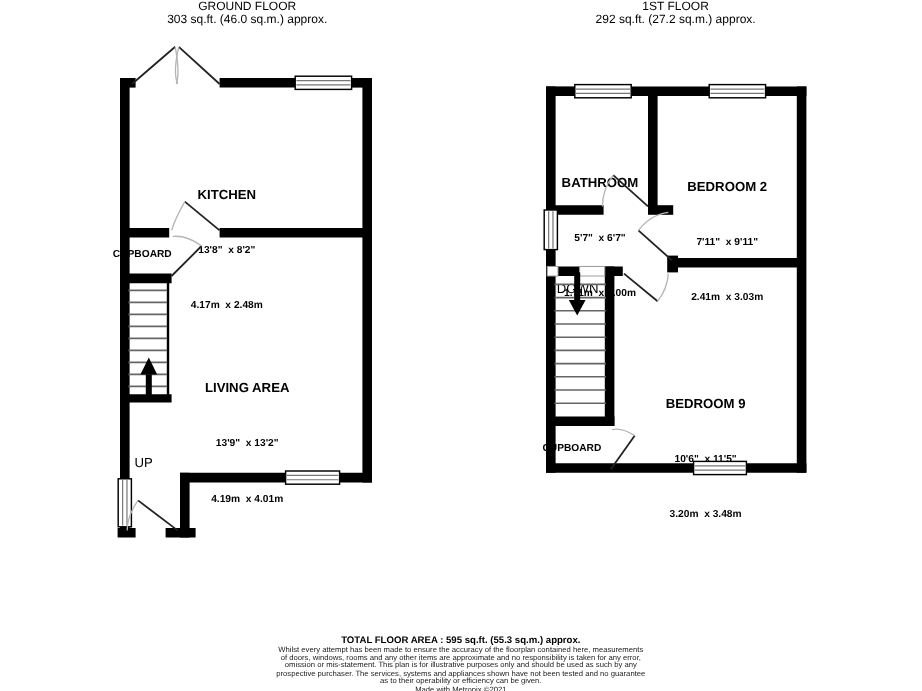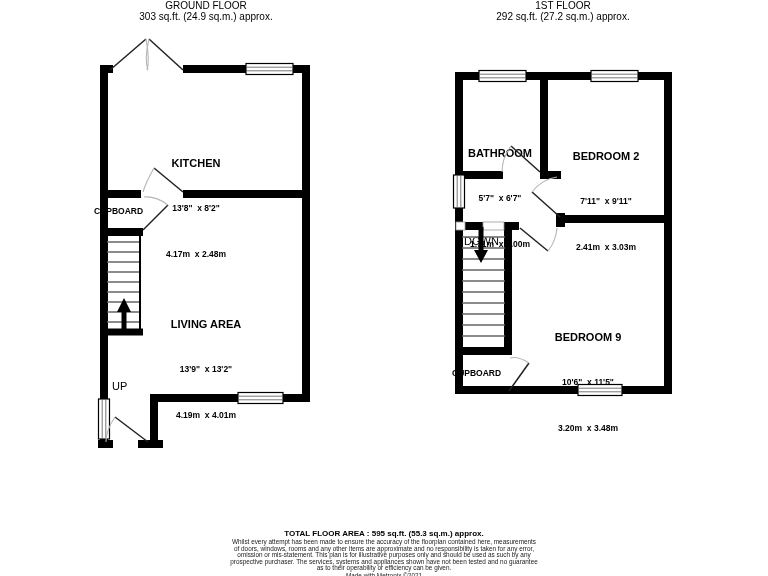--- a/index.html
+++ b/index.html
@@ -20,29 +20,29 @@
 </style>
 </head>
 <body>
 
 <div id="stage">
 
   <div class="labels">
 
     <div class="floor-header" style="left:56px;top:1px;width:300px;">
       <div>GROUND FLOOR</div>
-      <div>303 sq.ft. (24.9 sq.m.) approx.</div>
+      <div>303 sq.ft. (46.0 sq.m.) approx.</div>
     </div>
 
     <div class="floor-header" style="left:413px;top:1px;width:300px;">
       <div>1ST FLOOR</div>
       <div>292 sq.ft. (27.2 sq.m.) approx.</div>
     </div>
 
-    <div class="room-label" style="left:116px;top:122px;width:160px;text-align:center;">
+    <div class="room-label" style="left:109px;top:122px;width:160px;text-align:center;">
       <div class="rname">KITCHEN</div>
       <div class="rdim">13'8"  x 8'2"</div>
       <div class="rdim">4.17m  x 2.48m</div>
     </div>
 
     <div class="room-label" style="left:126px;top:283px;width:160px;">
       <div class="rname">LIVING AREA</div>
       <div class="rdim">13'9"  x 13'2"</div>
       <div class="rdim">4.19m  x 4.01m</div>
     </div>

